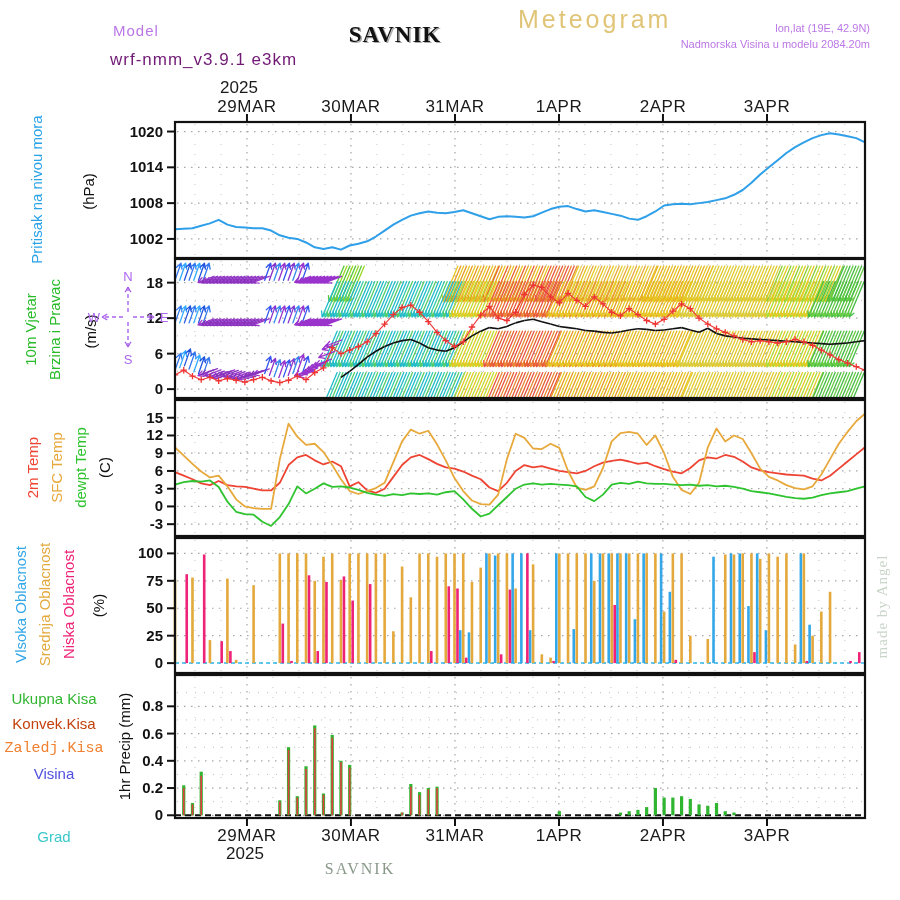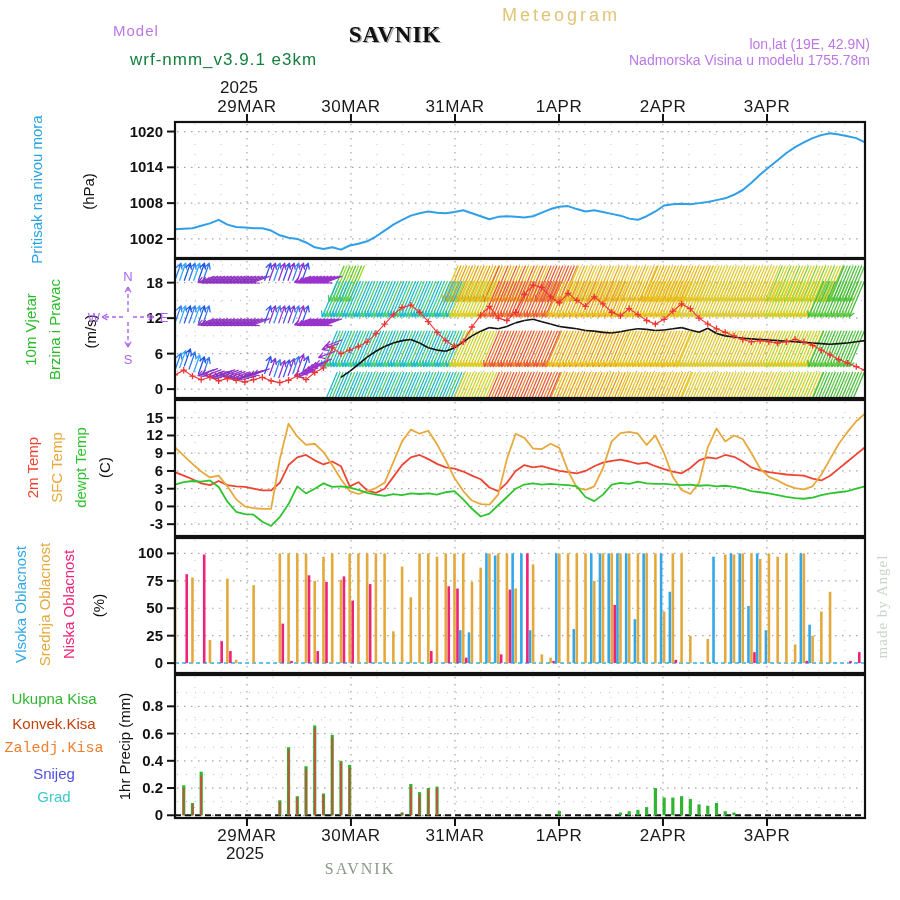--- a/index.html
+++ b/index.html
@@ -1,47 +1,47 @@
 <!DOCTYPE html>
 <html><head>
 <meta charset="utf-8">
 <style>
   html,body{margin:0;padding:0;background:#fff;}
   .page{position:relative;width:900px;height:900px;background:#fff;
         font-family:"Liberation Sans",sans-serif;color:#111;overflow:hidden;}
   .abs{position:absolute;white-space:nowrap;}
   .vlab{position:absolute;white-space:nowrap;transform:rotate(-90deg);transform-origin:center;
         text-align:center;font-size:15px;}
-  .hdr-meteogram{left:502px;top:5px;font-size:18px;letter-spacing:3px;}
+  .hdr-meteogram{left:518px;top:5px;font-size:25px;letter-spacing:3px;}
   .hdr-model{left:113px;top:22px;font-size:15px;letter-spacing:1px;}
   .hdr-title{left:290px;top:22px;width:210px;text-align:center;font-size:23px;font-weight:bold;
              font-family:"Liberation Serif",serif;letter-spacing:1px;color:#111;
              text-shadow:1.5px 1px 0 #aaa;}
   .hdr-version{left:110px;top:50px;font-size:17px;letter-spacing:1px;}
-  .hdr-right{right:30px;top:36px;text-align:right;font-size:14px;line-height:16px;}
+  .hdr-right{right:30px;top:20px;text-align:right;font-size:11px;line-height:16px;}
   .p5lab{position:absolute;left:0;width:108px;text-align:center;font-size:15px;}
   .footer-title{left:280px;top:860px;width:160px;text-align:center;font-size:16px;
                 font-family:"Liberation Serif",serif;letter-spacing:2px;}
   .watermark{left:802px;top:598px;width:160px;text-align:center;transform:rotate(-90deg);
              transform-origin:center;font-size:15px;font-family:"Liberation Serif",serif;
              letter-spacing:1px;}
   svg text{font-family:"Liberation Sans",sans-serif;}
 </style>
 </head>
 <body>
 
 <div class="page">
 
   <div class="abs hdr-meteogram" style="color: rgb(224, 197, 120);">Meteogram</div>
   <div class="abs hdr-model" style="color: rgb(187, 119, 230);">Model</div>
   <div class="abs hdr-title">SAVNIK</div>
-  <div class="abs hdr-version" style="color: #15803d; margin-left: 20px;">wrf-nmm_v3.9.1 e3km</div>
+  <div class="abs hdr-version" style="color: #701a75;">wrf-nmm_v3.9.1 e3km</div>
   <div class="abs hdr-right" style="color: rgb(187, 119, 230);">
     <div>lon,lat (19E, 42.9N)</div>
-    <div>Nadmorska Visina u modelu 1755.78m</div>
+    <div>Nadmorska Visina u modelu 2084.20m</div>
   </div>
 
   <div class="vlab" style="left: -74px; top: 181px; width: 220px; color: rgb(41, 163, 232);">Pritisak na nivou mora</div>
   <div class="vlab" style="left:58px;top:183px;width:60px;">(hPa)</div>
 
   <div class="vlab" style="left: -30px; top: 321px; width: 120px; color: rgb(42, 187, 42);">10m Vjetar</div>
   <div class="vlab" style="left: -26px; top: 321px; width: 160px; color: rgb(42, 187, 42);">Brzina i Pravac</div>
   <div class="vlab" style="left:60px;top:323px;width:60px;">(m/s)</div>
 
   <div class="vlab" style="left: -18px; top: 459px; width: 100px; color: rgb(238, 68, 51);">2m Temp</div>
@@ -51,22 +51,22 @@
 
   <div class="vlab" style="left: -65px; top: 596px; width: 170px; color: rgb(51, 167, 232);">Vlsoka Oblacnost</div>
   <div class="vlab" style="left: -46px; top: 596px; width: 180px; color: rgb(227, 169, 60);">Srednja Oblacnost</div>
   <div class="vlab" style="left: -17px; top: 596px; width: 170px; color: rgb(238, 34, 119);">Niska Oblacnost</div>
   <div class="vlab" style="left:78px;top:597px;width:40px;">(%)</div>
 
   <div class="vlab" style="left:44px;top:738px;width:160px;">1hr Precip (mm)</div>
   <div class="p5lab" style="top: 690px; color: rgb(47, 181, 47);">Ukupna Kisa</div>
   <div class="p5lab" style="top: 715px; color: #c2410c;">Konvek.Kisa</div>
   <div class="p5lab" style="top: 740px; color: rgb(240, 128, 48); font-family: Liberation Mono, monospace;">Zaledj.Kisa</div>
-  <div class="p5lab" style="top: 765px; color: rgb(80, 80, 224);">Snijeg</div>
-  <div class="p5lab" style="top: 788px; color: rgb(60, 200, 200);">Grad</div>
+  <div class="p5lab" style="top: 765px; color: rgb(80, 80, 224);">Visina</div>
+  <div class="p5lab" style="top: 828px; color: rgb(60, 200, 200);">Grad</div>
 
   <svg id="chart" width="900" height="900" viewBox="0 0 900 900" style="position:absolute;left:0;top:0;">
       <g>
         <line x1="177" y1="238.91228070175418" x2="863" y2="238.91228070175418" stroke="#a6a6a6" stroke-width="1.2" stroke-dasharray="1.5 5.5"></line>
         <line x1="177" y1="203.12280701754375" x2="863" y2="203.12280701754375" stroke="#a6a6a6" stroke-width="1.2" stroke-dasharray="1.5 5.5"></line>
         <line x1="177" y1="167.33333333333334" x2="863" y2="167.33333333333334" stroke="#a6a6a6" stroke-width="1.2" stroke-dasharray="1.5 5.5"></line>
         <line x1="177" y1="131.5438596491229" x2="863" y2="131.5438596491229" stroke="#a6a6a6" stroke-width="1.2" stroke-dasharray="1.5 5.5"></line>
         <line x1="194.9755" y1="124" x2="194.9755" y2="256" stroke="#c4c4c4" stroke-width="1" stroke-dasharray="1 9"></line>
         <line x1="220.97125" y1="124" x2="220.97125" y2="256" stroke="#c4c4c4" stroke-width="1" stroke-dasharray="1 9"></line>
         <line x1="246.96699999999998" y1="124" x2="246.96699999999998" y2="256" stroke="#a6a6a6" stroke-width="1.2" stroke-dasharray="1.5 5.5"></line>

